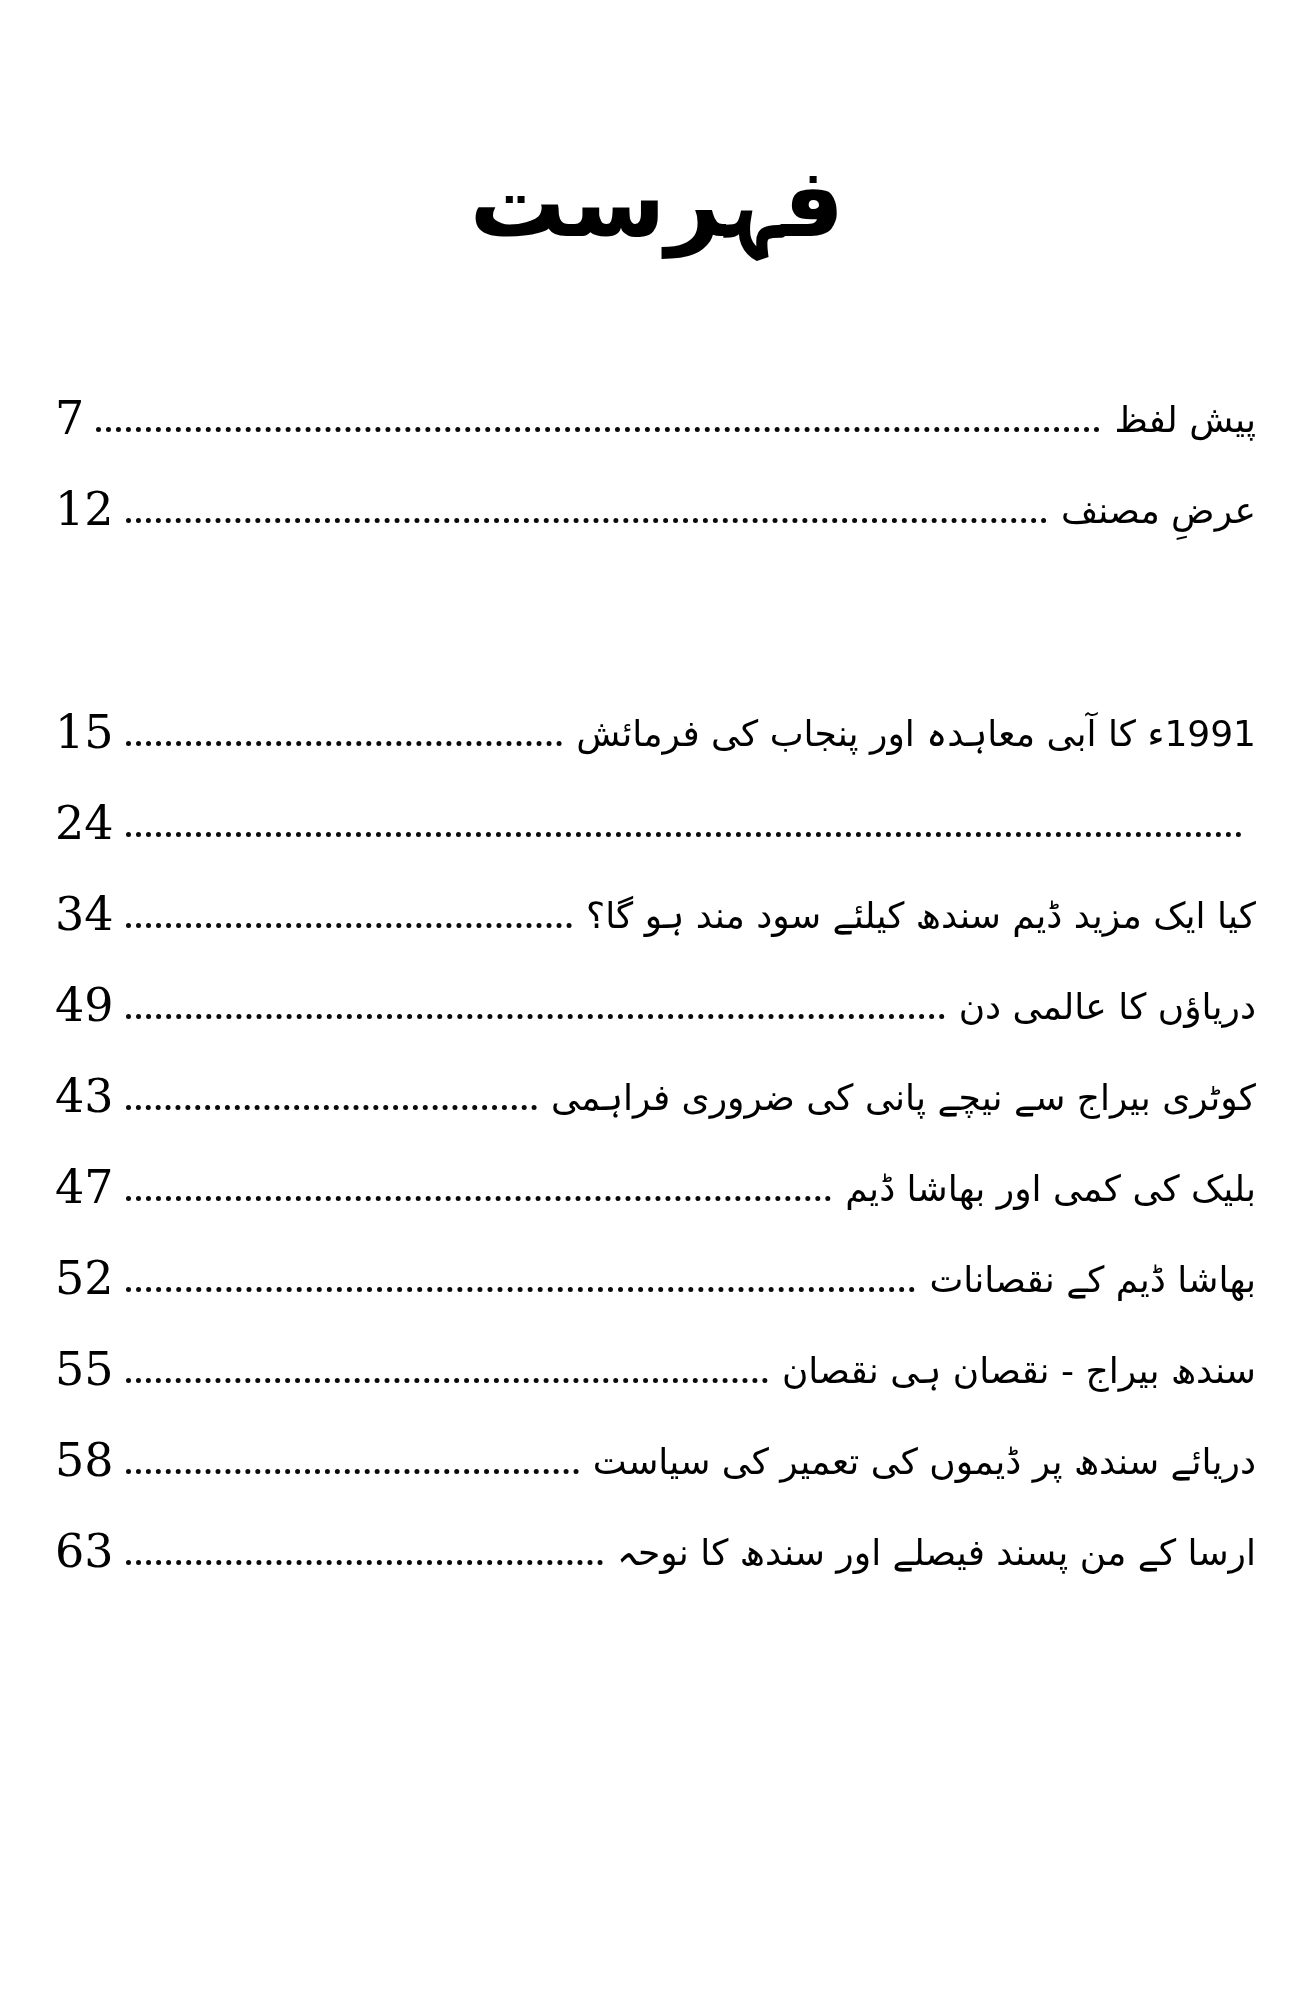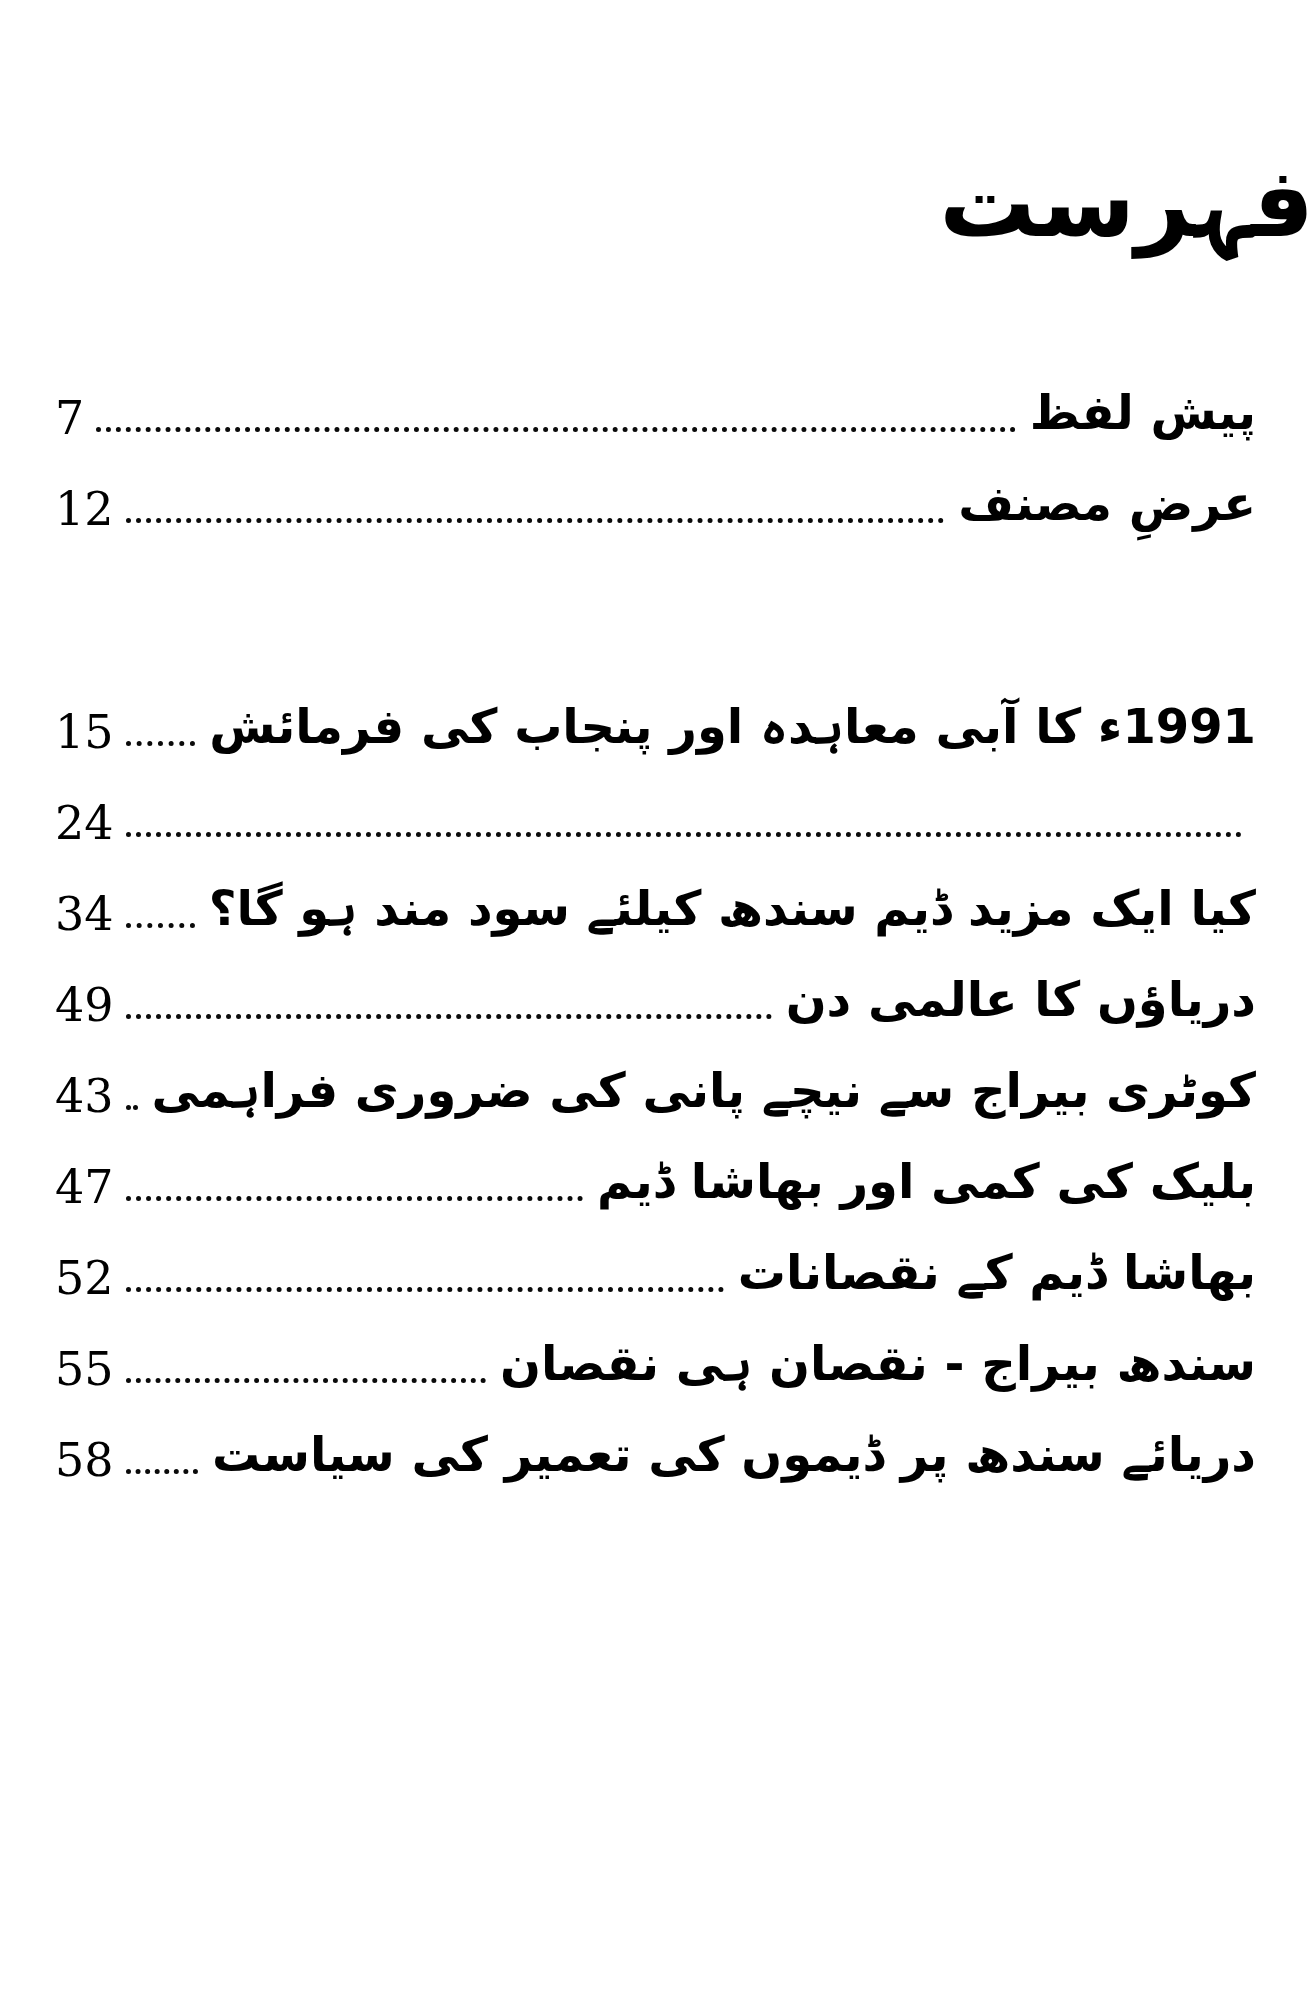--- a/index.html
+++ b/index.html
@@ -12,21 +12,21 @@
     width: 1314px;
     height: 2000px;
     background: #ffffff;
     color: #000000;
     overflow: hidden;
     font-family: "DejaVu Serif", serif;
   }
   .title {
     margin: 0;
     padding-top: 148px;
-    text-align: right;
+    text-align: center;
     font-size: 96px;
     font-weight: 700;
     line-height: 1.15;
     font-family: "DejaVu Sans", sans-serif;
     direction: rtl;
   }
   .toc {
     padding: 92px 58px 0 55px;
   }
   .group + .group {
@@ -45,23 +45,23 @@
   }
   .leader {
     flex: 1 1 auto;
     align-self: flex-end;
     height: 0;
     border-bottom: 5px dotted #0a0a0a;
     margin: 0 14px 9px 12px;
   }
   .label {
     flex: 0 0 auto;
-    font-size: 48px;
+    font-size: 36px;
     line-height: 1.2;
-    font-weight: 700;
+    font-weight: 400;
     font-family: "DejaVu Sans", sans-serif;
     direction: rtl;
     text-align: right;
   }
 </style>
 </head>
 <body>
 
 <div class="page">
   <h1 class="title">فہرست</h1>
@@ -126,16 +126,21 @@
     <span class="leader"></span>
     <span class="label" dir="rtl">سندھ بیراج - نقصان ہی نقصان</span>
   </div>
 
   <div class="row">
     <span class="num">58</span>
     <span class="leader"></span>
     <span class="label" dir="rtl">دریائے سندھ پر ڈیموں کی تعمیر کی سیاست</span>
   </div>
 
+  <div class="row">
+    <span class="num">63</span>
+    <span class="leader"></span>
+    <span class="label" dir="rtl">ارسا کے من پسند فیصلے اور سندھ کا نوحہ</span>
+  </div>
 
 </div>
     </div>
 </div>
 
 </body></html>

